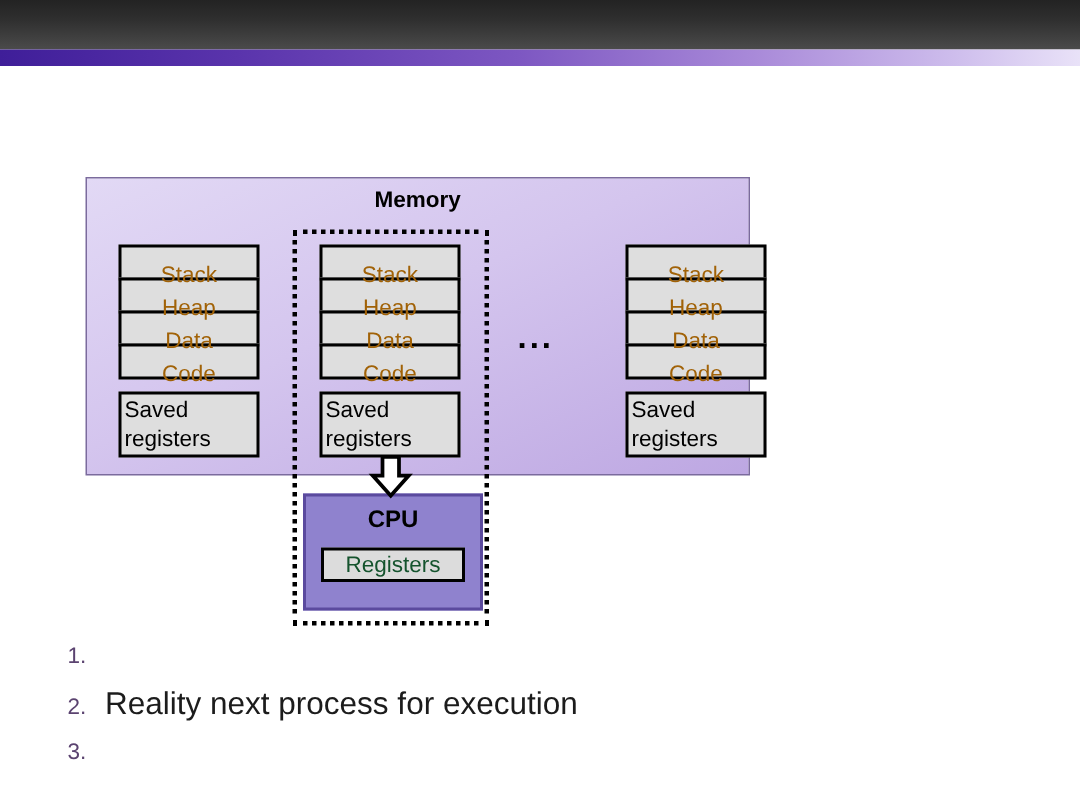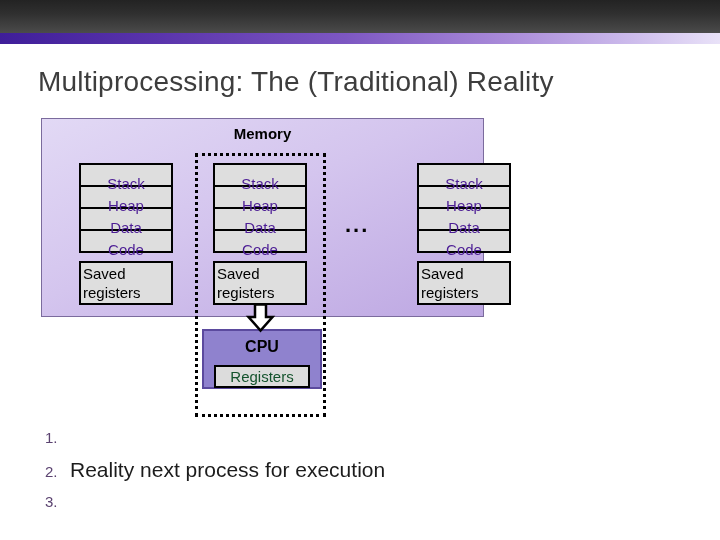--- a/index.html
+++ b/index.html
@@ -25,36 +25,36 @@
 
   
   .title {
     position: absolute; left: 38px; top: 66px;
     font-size: 28px; color: #3d3d3d; letter-spacing: 0.2px;
     white-space: nowrap;
   }
 
   
   .memory-box {
-    position: absolute; left: 41px; top: 118px; width: 443px; height: 199px;
+    position: absolute; left: 57px; top: 118px; width: 443px; height: 199px;
     border: 1.5px solid #7b6b9d;
     background: linear-gradient(155deg, #e2d9f5 0%, #d4c5ee 45%, #bda7e2 100%);
     z-index: 1;
   }
   .memory-label {
     position: absolute; left: 0; top: 6px; width: 100%;
     text-align: center; font-weight: bold; font-size: 15px; color: #000000;
   }
 
   
   .proc-col { position: absolute; top: 163px; width: 94px; z-index: 3; }
   .cell {
     height: 24px; margin-top: -2px;
     border: 2.5px solid #000000; background: #dedede;
-    text-align: center; font-size: 15px; color: #4c1d95;
+    text-align: center; font-size: 15px; color: #a16207;
     line-height: 19px; padding-top: 16px;
     display: flex; align-items: center; justify-content: center;
   }
   .cell:first-child { margin-top: 0; }
   .saved-box {
     margin-top: 8px; height: 44px;
     border: 2.5px solid #000000; background: #dedede;
     text-align: left; font-size: 15px; color: #000000; line-height: 19px;
     display: flex; align-items: center; justify-content: center;
     padding: 0 2px;
@@ -74,21 +74,21 @@
   }
 
   
   .down-arrow {
     position: absolute; left: 245px; top: 303px; width: 31px; height: 30px;
     z-index: 4;
   }
 
   
   .cpu-box {
-    position: absolute; left: 202px; top: 329px; width: 120px; height: 60px;
+    position: absolute; left: 202px; top: 329px; width: 120px; height: 78px;
     background: #8f82ce; border: 2px solid #5b4a9e;
     z-index: 2;
   }
   .cpu-label {
     position: absolute; top: 7px; left: 0; width: 100%;
     text-align: center; font-weight: bold; font-size: 16px; color: #000000;
   }
   .registers-box {
     position: absolute; left: 10px; top: 34px; width: 96px; height: 23px;
     background: #dcdcdc; border: 2.5px solid #000000;
@@ -108,21 +108,20 @@
   }
 </style>
 </head>
 <body>
 
 <div class="slide">
 
   <div class="topbar"></div>
   <div class="accent-stripe"></div>
 
-  <div class="title">Multiprocessing: The (Traditional) Reality</div>
 
   <div class="memory-box">
     <div class="memory-label">Memory</div>
   </div>
 
   <div class="proc-col" style="left:79px">
     <div class="cell">Stack</div>
     <div class="cell">Heap</div>
     <div class="cell">Data</div>
     <div class="cell">Code</div>

